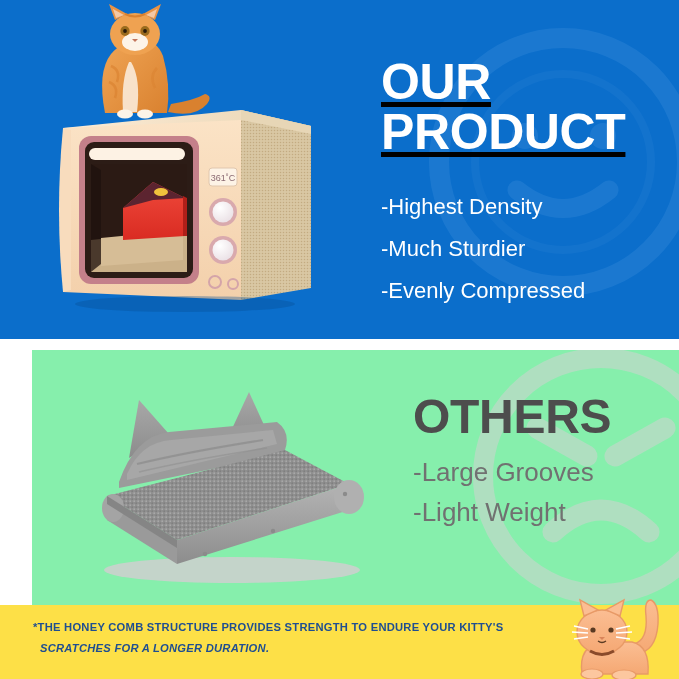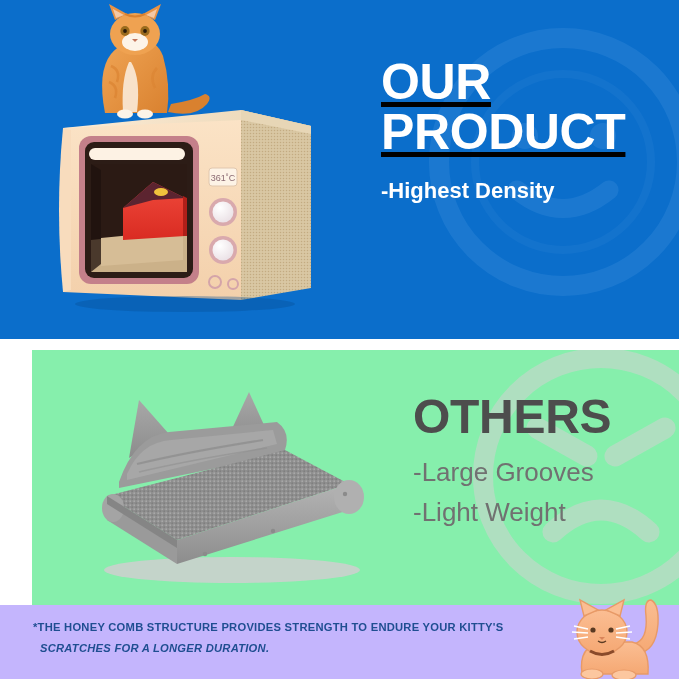--- a/index.html
+++ b/index.html
@@ -21,21 +21,21 @@
     position:absolute; right:-34px; top:12px; width:300px; height:300px;
     opacity:.45; pointer-events:none;
   }
   #top-text{
     position:absolute; left:381px; top:58px; width:290px;text-decoration:underline;
   }
   .big-head{
     font-size:50px; font-weight:bold; color:#ffffff;
     line-height:.99; letter-spacing:-.4px;
   }
-  #top-bullets{ position:absolute; left:381px; top:178px;font-weight:bold; }
+  #top-bullets{ position:absolute; left:381px; top:194px; }
   .bullet-blue{
     font-size:22px; color:#ffffff; height:42px; line-height:26px;
     white-space:nowrap;
   }
 
   
   #product-photo{
     position:absolute; left:45px; top:0px; width:280px; height:320px;
   }
 
@@ -58,21 +58,21 @@
     font-size:26px; color:#717171; height:40px; line-height:25px;
     white-space:nowrap;
   }
   #others-photo{
     position:absolute; left:45px; top:38px; width:300px; height:200px;
   }
 
   
   #footer{
     position:absolute; left:0; top:605px; width:679px; height:74px;
-    background:#c4b5fd;
+    background:#fde047;
   }
   #footer-note{
     position:absolute; left:33px; top:12px; width:500px;
     font-size:11.2px; font-weight:bold; color:#1f4e91;
     letter-spacing:.25px; line-height:21px;
   }
   #footer-note span { display:block; }
   #footer-note span.l2 { padding-left:7px;font-style:italic; }
   #mascot{ position:absolute; left:558px; top:596px; width:120px; height:83px; }
 </style>
@@ -196,20 +196,22 @@
     <ellipse cx="140" cy="304" rx="110" ry="8" fill="#064d92" opacity=".35"></ellipse>
   </svg>
 
   <div id="top-text">
     <div class="big-head">OUR</div>
     <div class="big-head">PRODUCT</div>
   </div>
 
   <div id="top-bullets">
     <div class="bullet-blue">-Highest Density</div>
+    <div class="bullet-blue">-Much Sturdier</div>
+    <div class="bullet-blue">-Evenly Compressed</div>
   </div>
 </div>
 
 <div id="bottom-section">
 
   <svg class="wm-sad" viewBox="0 0 280 280">
     <circle cx="140" cy="140" r="118" fill="none" stroke="#d2d2d2" stroke-width="20"></circle>
     <path d="M76 92 L126 120" stroke="#d2d2d2" stroke-width="21" stroke-linecap="round"></path>
     <path d="M204 92 L154 120" stroke="#d2d2d2" stroke-width="21" stroke-linecap="round"></path>
     <path d="M92 196 Q140 152 188 196" fill="none" stroke="#d2d2d2" stroke-width="21" stroke-linecap="round"></path>

